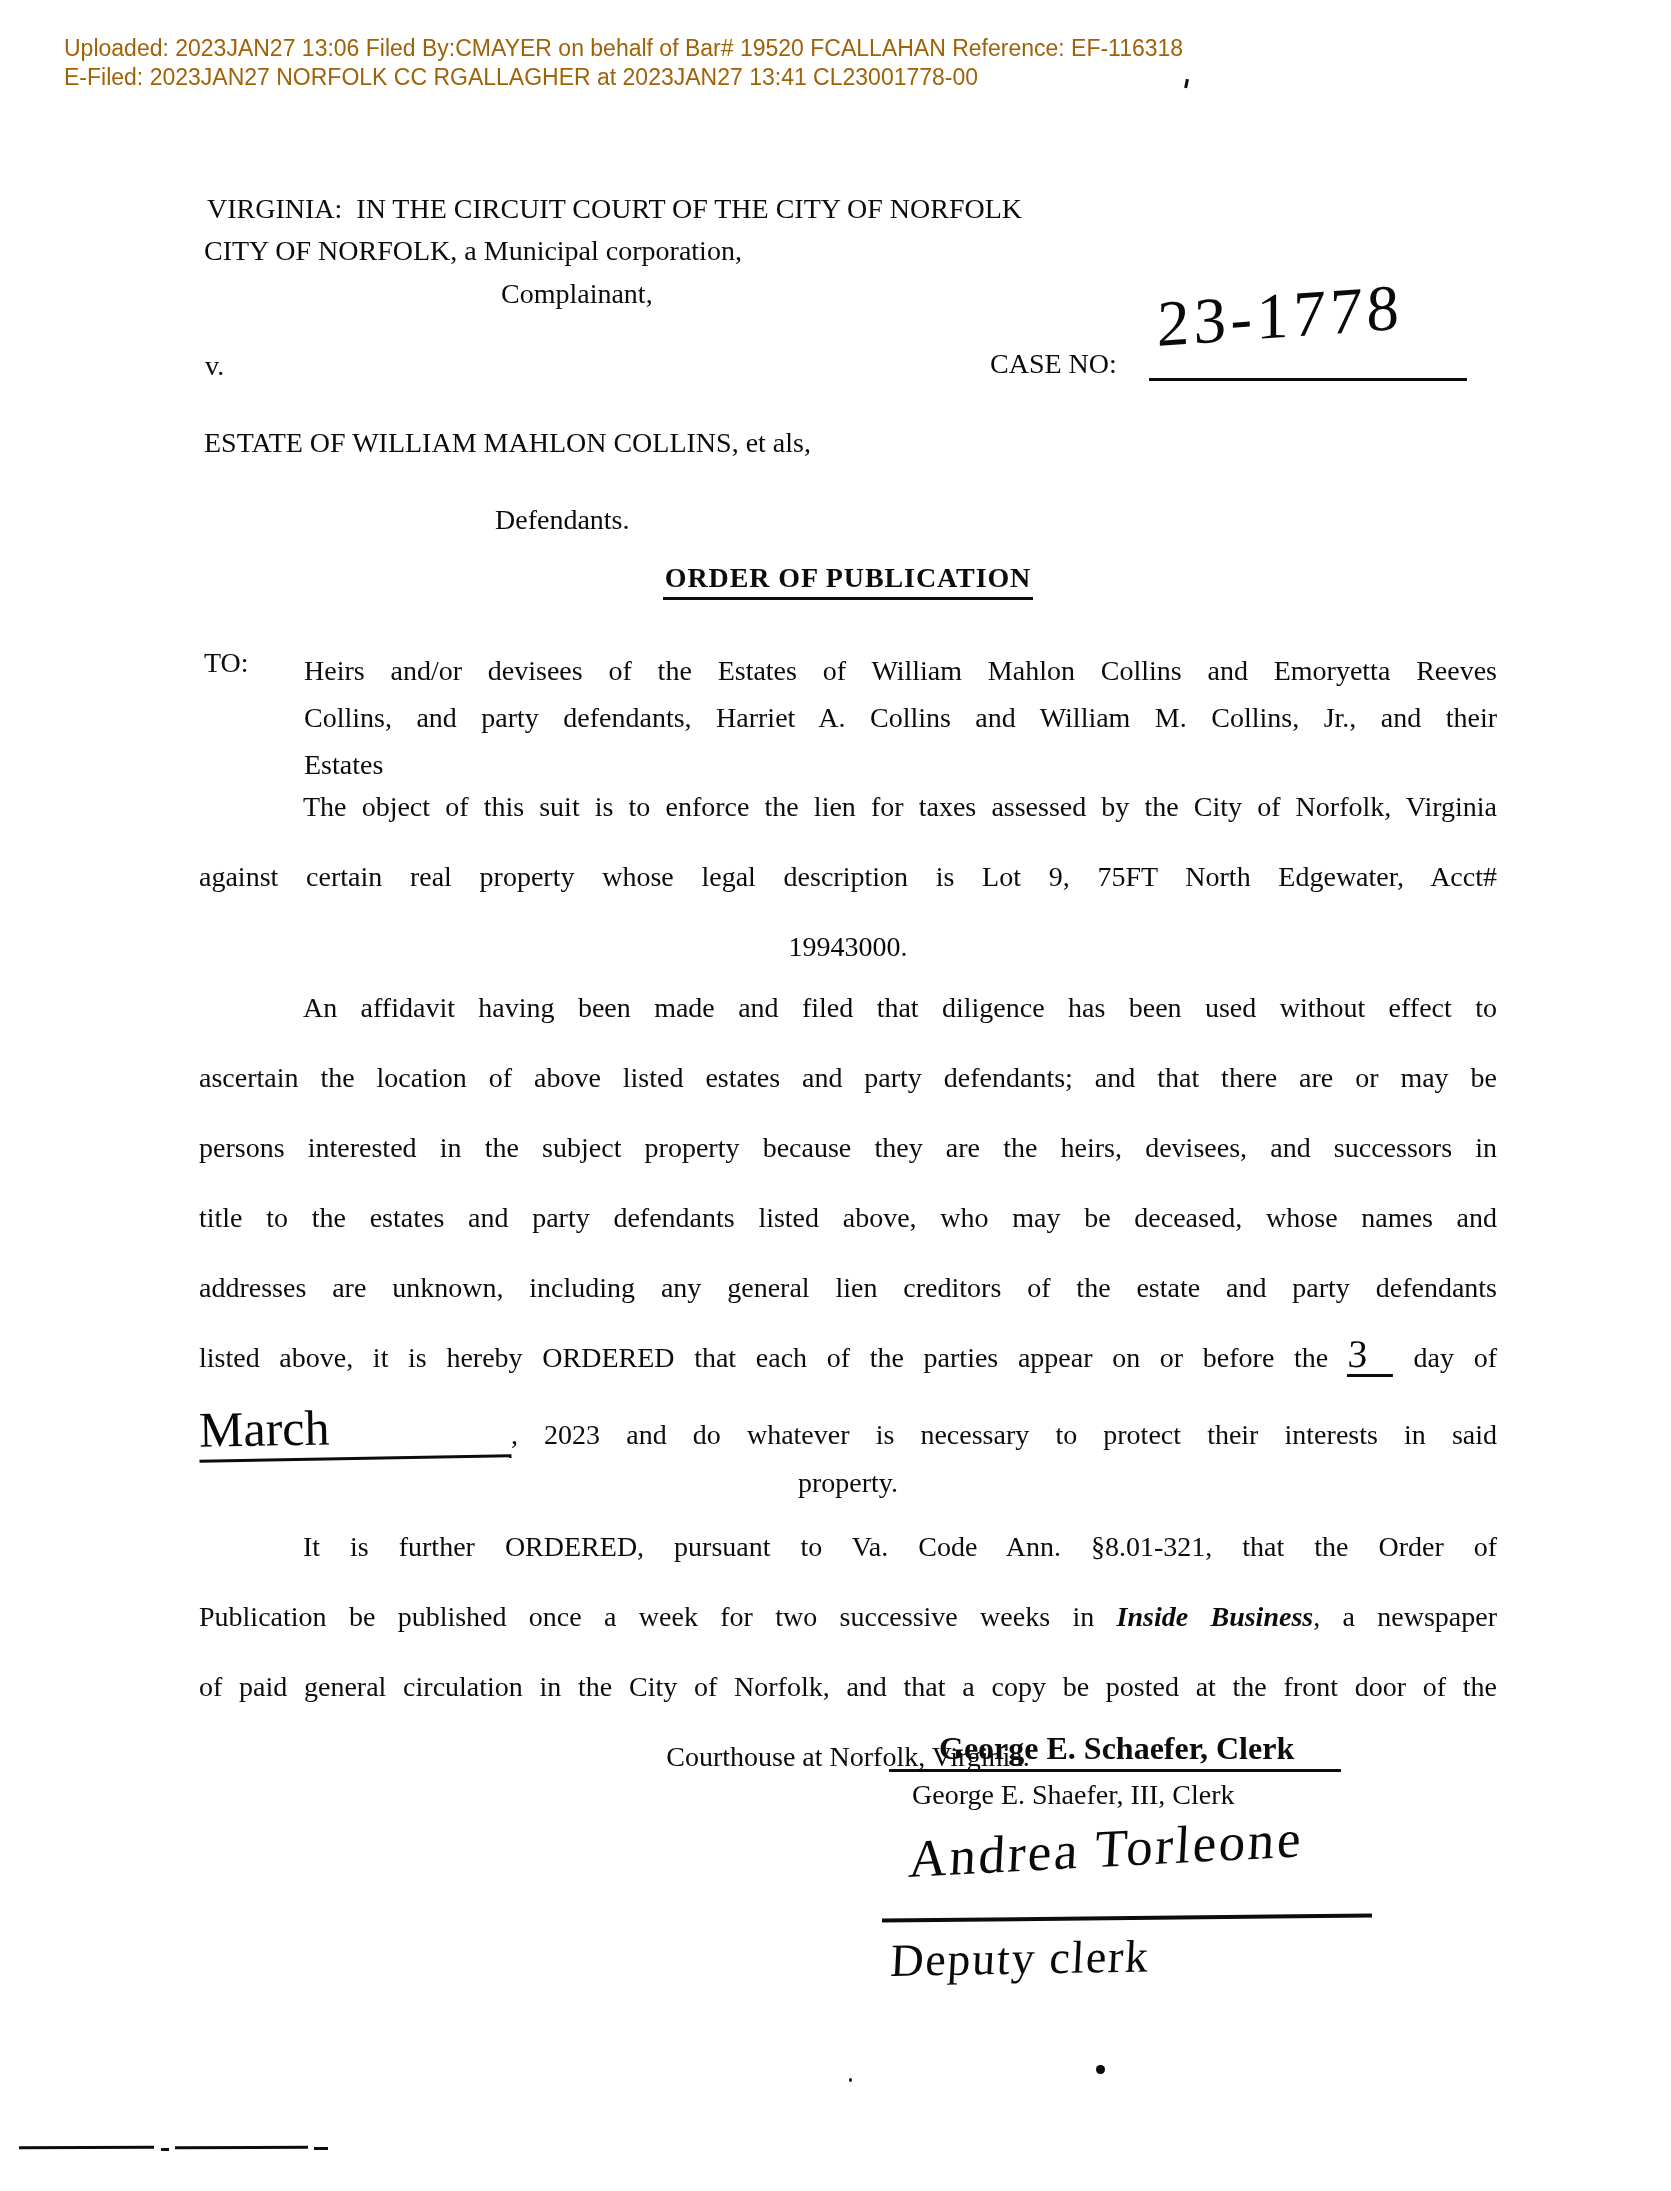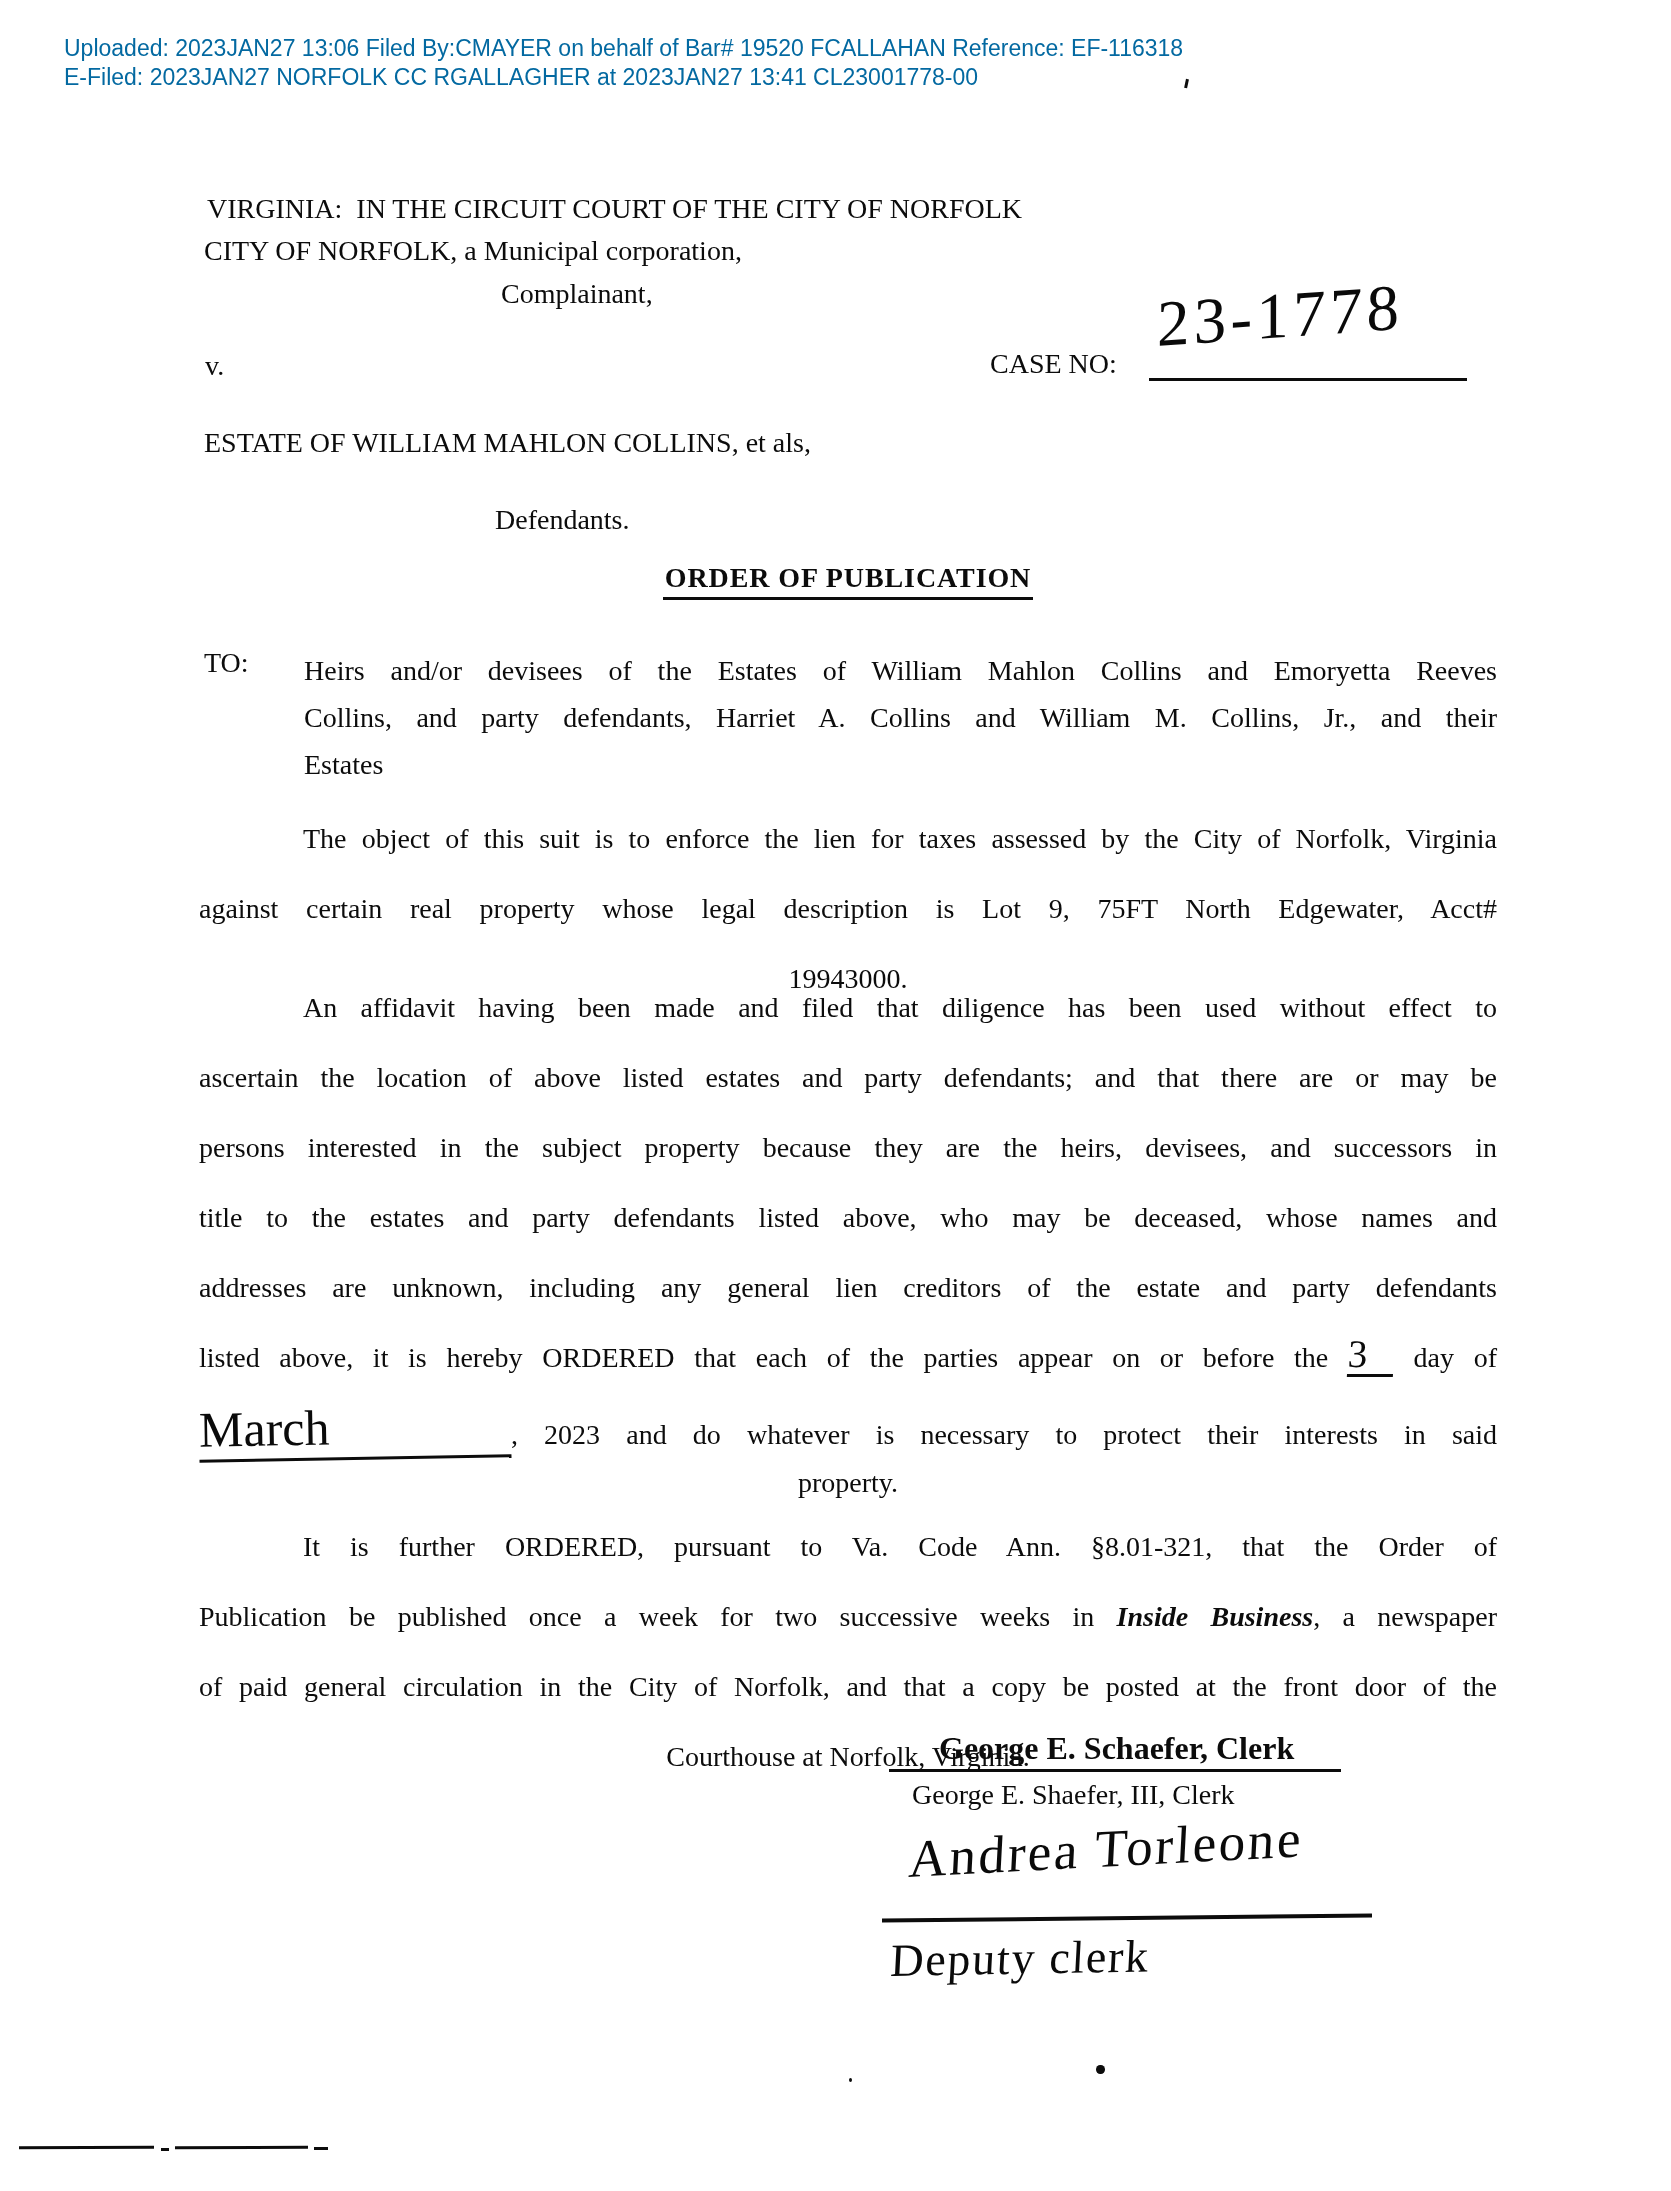--- a/index.html
+++ b/index.html
@@ -13,21 +13,21 @@
     font-size:28px;
     overflow:hidden;
   }
   .abs{position:absolute;}
   
   .efh{
     font-family:"Liberation Sans", sans-serif;
     font-size:23px;
     line-height:29px;
     white-space:pre;
-    color:#0369a1;
+    color:#a16207;
   }
   
   .cap{line-height:43px; white-space:pre-wrap;}
   .docline{line-height:70px;text-align:center;}
   .justlast{ text-align:justify; text-align-last:justify; }
   .indent{ text-indent:104px; }
   .toline{ line-height:47px; }
   .title-wrap{ text-align:center; }
   .title-inner{
     display:inline-block;
@@ -113,21 +113,21 @@
     <span class="title-inner">ORDER OF PUBLICATION</span>
   </div>
 
   <div class="abs" style="left:204px; top:647px;">TO:</div>
   <div class="abs" style="left:304px; top:647px; width:1193px;">
     <div class="toline justlast">Heirs and/or devisees of the Estates of William Mahlon Collins and Emoryetta Reeves</div>
     <div class="toline justlast">Collins, and party defendants, Harriet A. Collins and William M. Collins, Jr., and their</div>
     <div class="toline">Estates</div>
   </div>
 
-  <div class="abs" style="left:199px; top:804px; width:1298px;">
+  <div class="abs" style="left:199px; top:772px; width:1298px;">
     <div class="docline justlast indent">The object of this suit is to enforce the lien for taxes assessed by the City of Norfolk, Virginia</div>
     <div class="docline justlast">against certain real property whose legal description is Lot 9, 75FT North Edgewater, Acct#</div>
     <div class="docline">19943000.</div>
   </div>
 
   <div class="abs" style="left:199px; top:973px; width:1298px;">
     <div class="docline justlast indent">An affidavit having been made and filed that diligence has been used without effect to</div>
     <div class="docline justlast">ascertain the location of above listed estates and party defendants; and that there are or may be</div>
     <div class="docline justlast">persons interested in the subject property because they are the heirs, devisees, and successors in</div>
     <div class="docline justlast">title to the estates and party defendants listed above, who may be deceased, whose names and</div>

